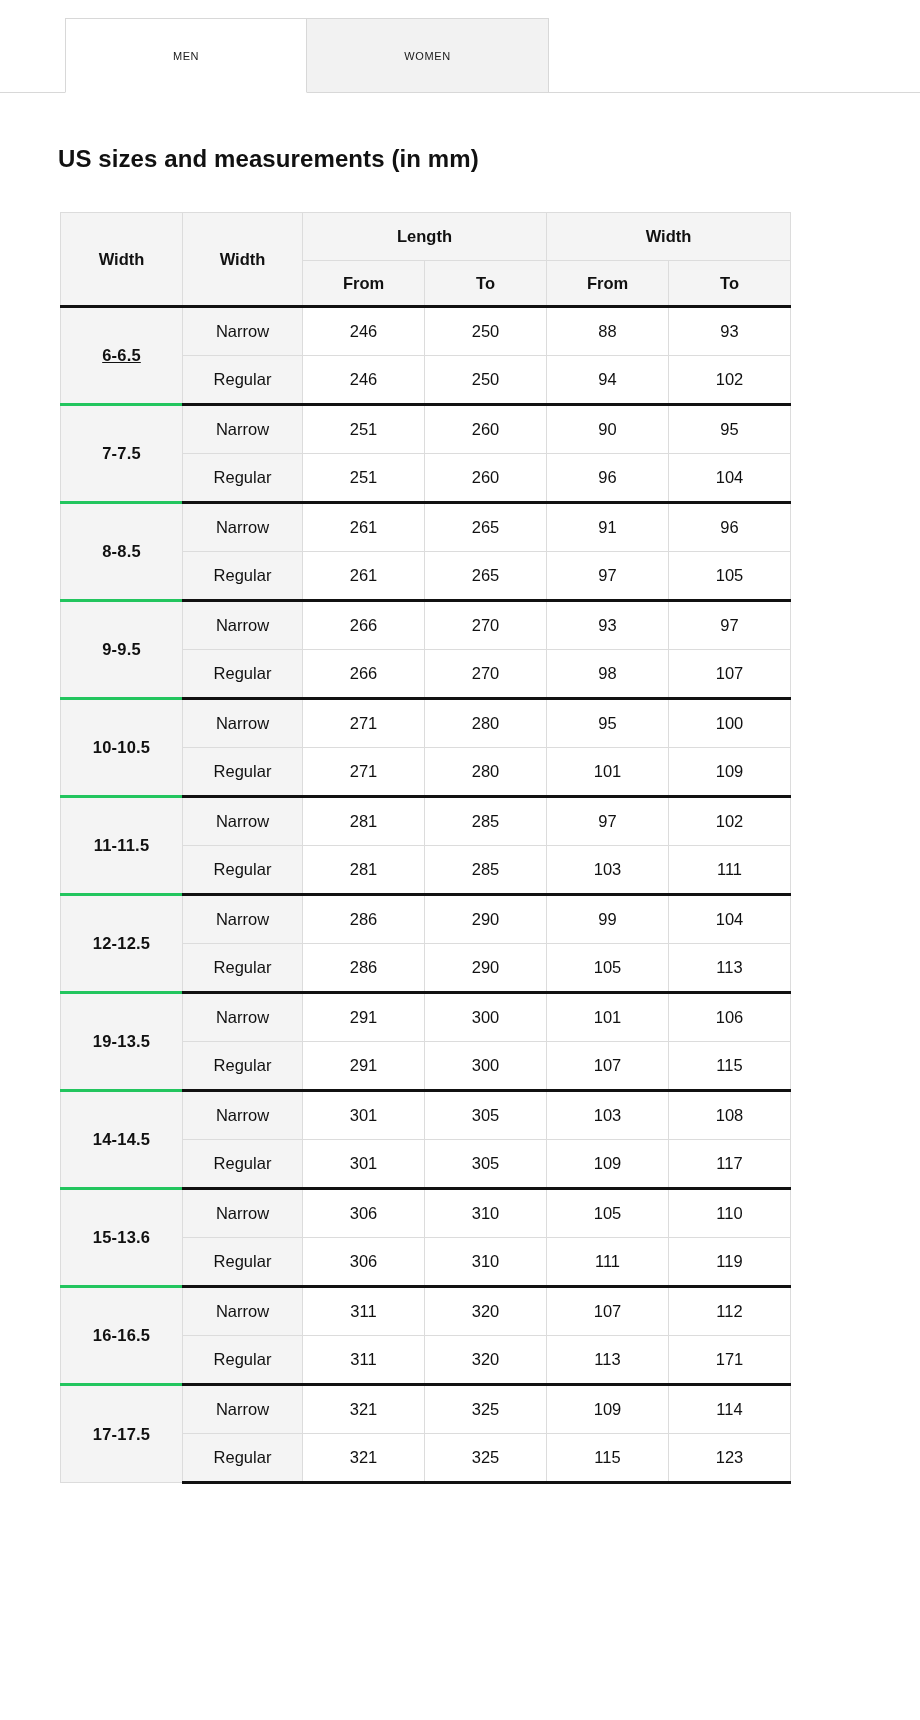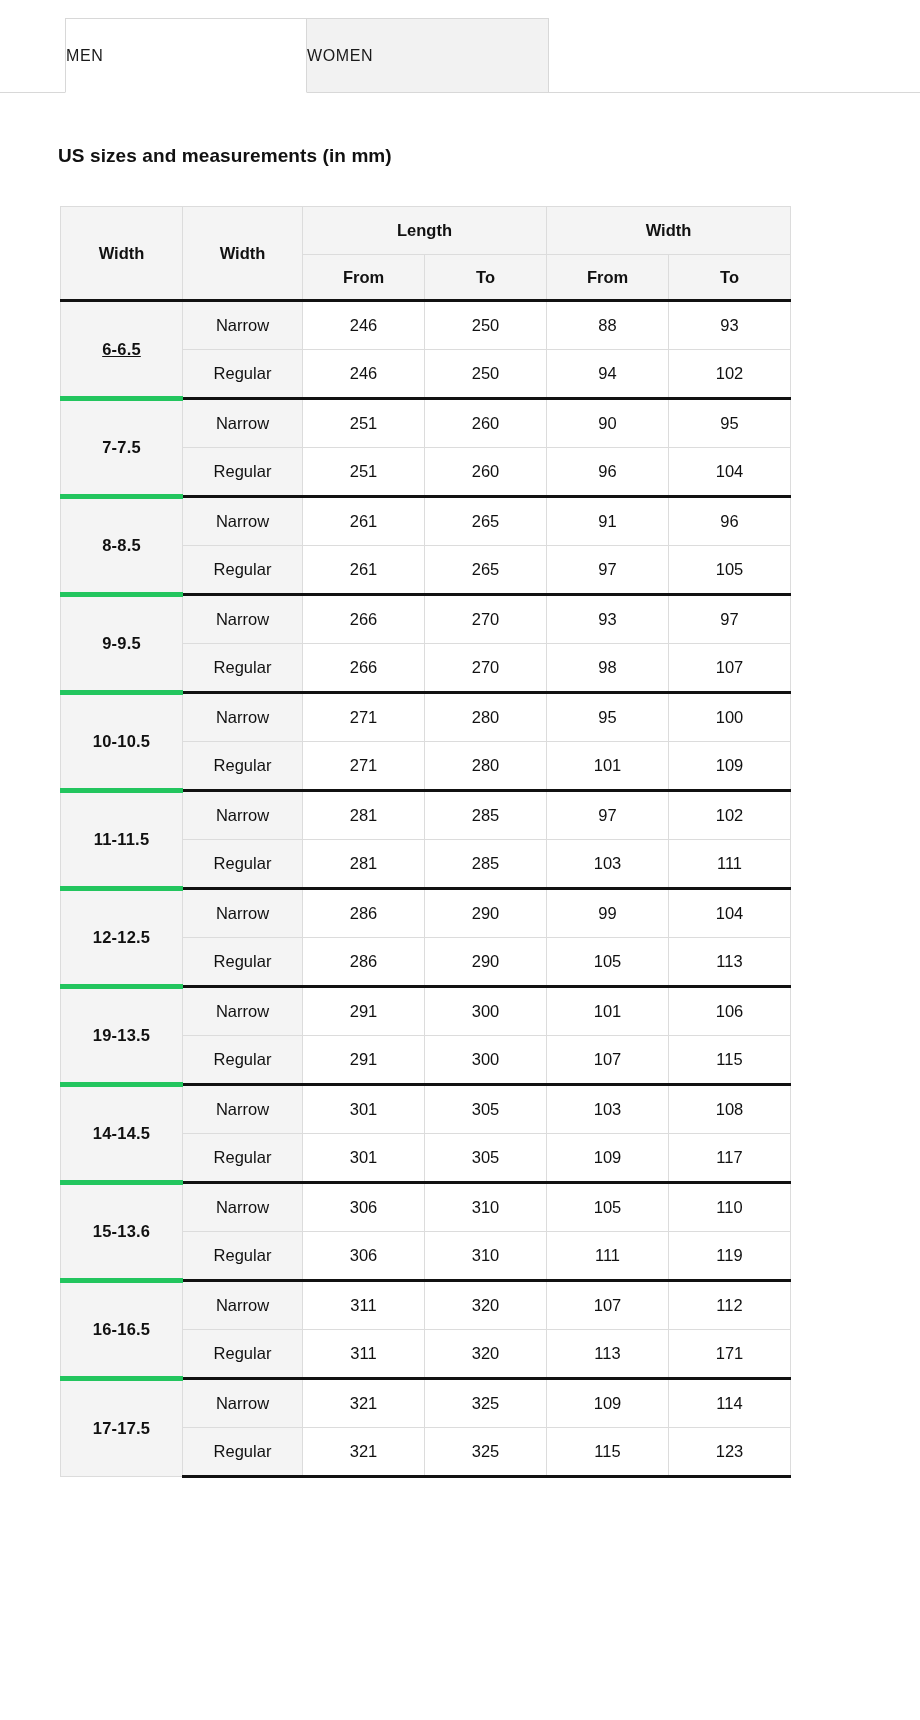--- a/index.html
+++ b/index.html
@@ -36,41 +36,42 @@
     top: 0;
     display: flex;
     height: 75px;
     z-index: 2;
   }
   .tab {
     width: 242px;
     height: 75px;
     display: flex;
     align-items: center;
-    font-size: 16px;
+    justify-content: center;
+    font-size: 11px;
     letter-spacing: 0.6px;
     color: #1a1a1a;
     background: #f2f2f2;
     border: 1px solid #d8d8d8;
     border-left: none;
     cursor: pointer;
     user-select: none;
   }
   .tab:first-child {
     border-left: 1px solid #d8d8d8;
   }
   .tab.active {
     background: #ffffff;
     border-bottom: 1px solid #ffffff;
   }
 
   
   .section-title {
     margin: 52px 0 0 58px;
-    font-size: 19px;
+    font-size: 24px;
     font-weight: bold;
     letter-spacing: 0.1px;
     color: #111111;
   }
 
   
   .table-wrap {
     margin: 39px 0 0 60px;
     width: 730px;
   }
@@ -129,21 +130,21 @@
     font-size: 16.5px;
   }
   td.num-cell {
     background: #ffffff;
   }
   
   tr.group-end > td {
     border-bottom: 3px solid #111111;
   }
   tbody tr.group-start td.size-cell {
-    border-top: 5px solid #22c55e;
+    border-top: 3px solid #22c55e;
   }
   tbody tr:first-child td.size-cell {
     border-top: none;
     text-decoration: underline;
   }
 </style>
 </head>
 <body>
 
 <div class="tabbar">

